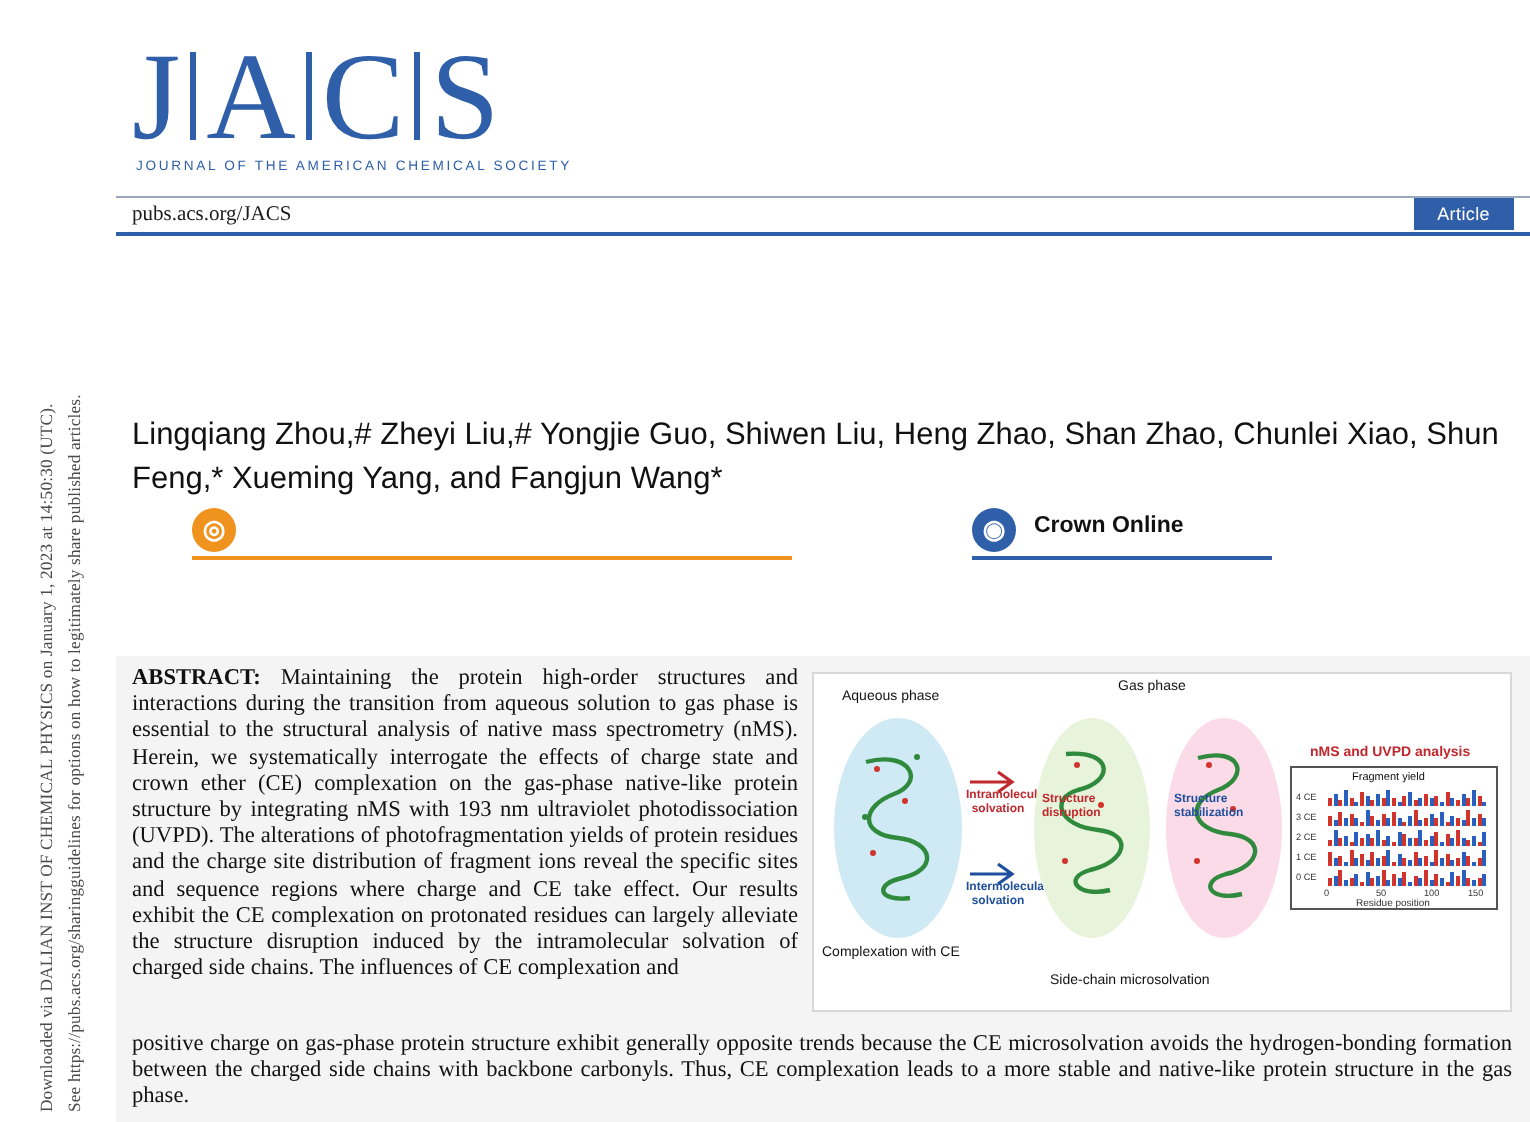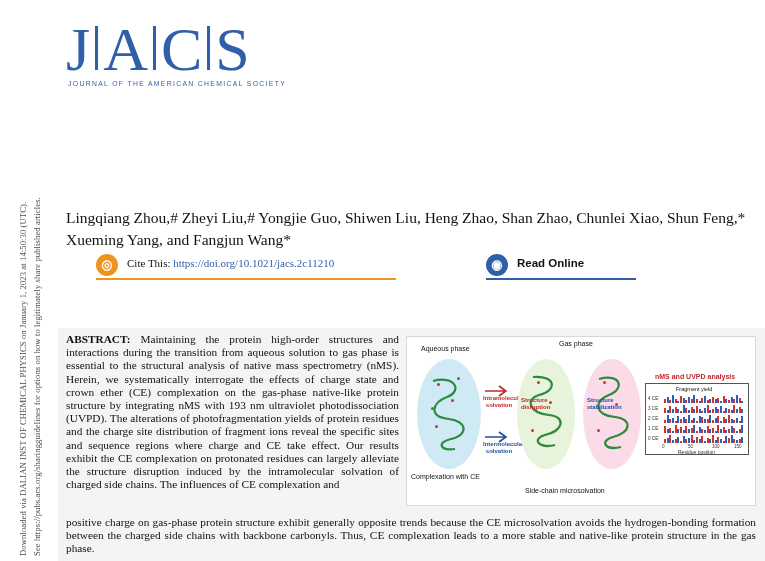--- a/index.html
+++ b/index.html
@@ -135,21 +135,21 @@
     color: #000000;
     letter-spacing: -0.15px;
   }
 
   
   .authors {
     position: absolute;
     left: 8px;
     top: 207px;
     width: 690px;
-    font-family: Liberation Serif, serif;
+    font-family: Liberation Sans, sans-serif;
     font-size: 15.5px;
     line-height: 22px;
     color: #111111;
   }
 
   
   .citerow {
     position: absolute;
     left: 8px;
     top: 252px;
@@ -405,35 +405,35 @@
       <span class="bar"></span>
       <span class="lttr">A</span>
       <span class="bar"></span>
       <span class="lttr">C</span>
       <span class="bar"></span>
       <span class="lttr">S</span>
     </div>
     <div class="jacs-sub">JOURNAL OF THE AMERICAN CHEMICAL SOCIETY</div>
   </div>
 
+  <div class="urlbar">
+    <div class="url-text">pubs.acs.org/JACS</div>
+    <div class="article-tag">Article</div>
+  </div>
 
 
   <div class="authors">Lingqiang Zhou,# Zheyi Liu,# Yongjie Guo, Shiwen Liu, Heng Zhao, Shan Zhao, Chunlei Xiao, Shun Feng,* Xueming Yang, and Fangjun Wang*</div>
 
   <div class="citerow">
     <div class="cite-box">
       <div class="cite-icon">◎</div>
-      <div class="cite-text">
-        <span>Cite This:</span>
-        <span class="cite-link">https://doi.org/10.1021/jacs.2c11210</span>
-      </div>
     </div>
     <div class="read-box">
       <div class="read-icon">◉</div>
-      <div class="read-text">Read Online</div>
+      <div class="read-text">Crown Online</div>
     </div>
   </div>
 
 
   <div class="abstract-wrap">
     <div class="abstract-text">
       <b>ABSTRACT:</b><span> Maintaining the protein high-order structures and interactions during the transition from aqueous solution to gas phase is essential to the structural analysis of native mass spectrometry (nMS). Herein, we systematically interrogate the effects of charge state and crown ether (CE) complexation on the gas-phase native-like protein structure by integrating nMS with 193 nm ultraviolet photodissociation (UVPD). The alterations of photofragmentation yields of protein residues and the charge site distribution of fragment ions reveal the specific sites and sequence regions where charge and CE take effect. Our results exhibit the CE complexation on protonated residues can largely alleviate the structure disruption induced by the intramolecular solvation of charged side chains. The influences of CE complexation and</span>
     </div>
     <div class="abstract-bottom">positive charge on gas-phase protein structure exhibit generally opposite trends because the CE microsolvation avoids the hydrogen-bonding formation between the charged side chains with backbone carbonyls. Thus, CE complexation leads to a more stable and native-like protein structure in the gas phase.</div>
 

